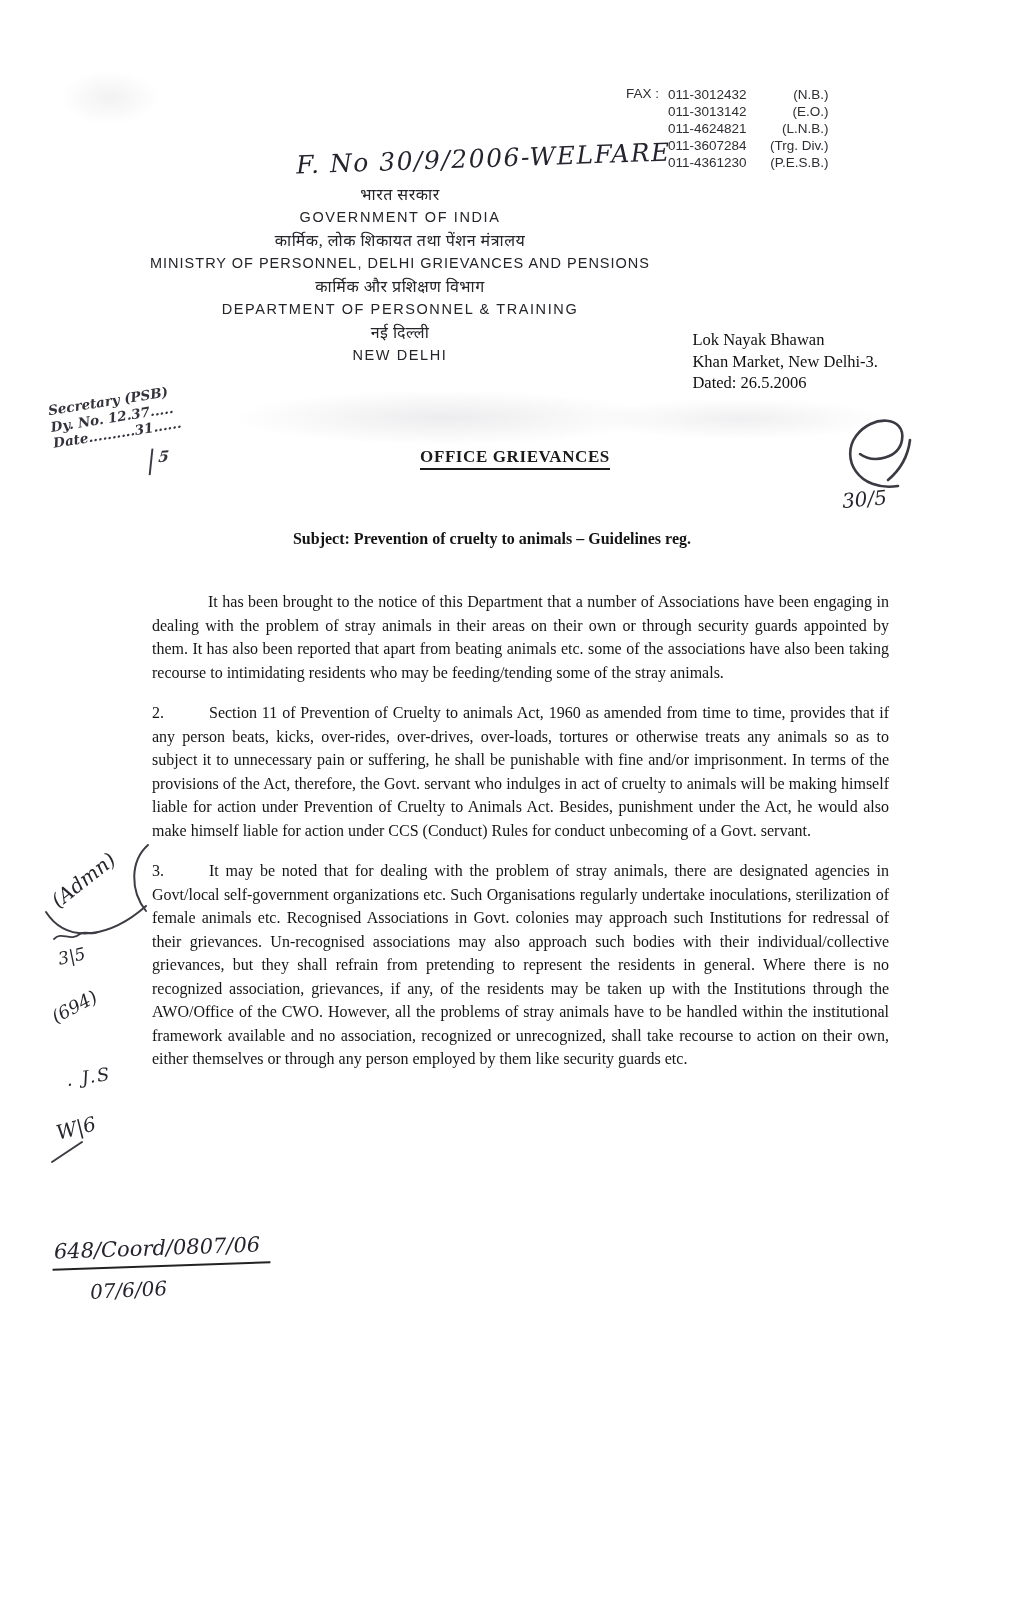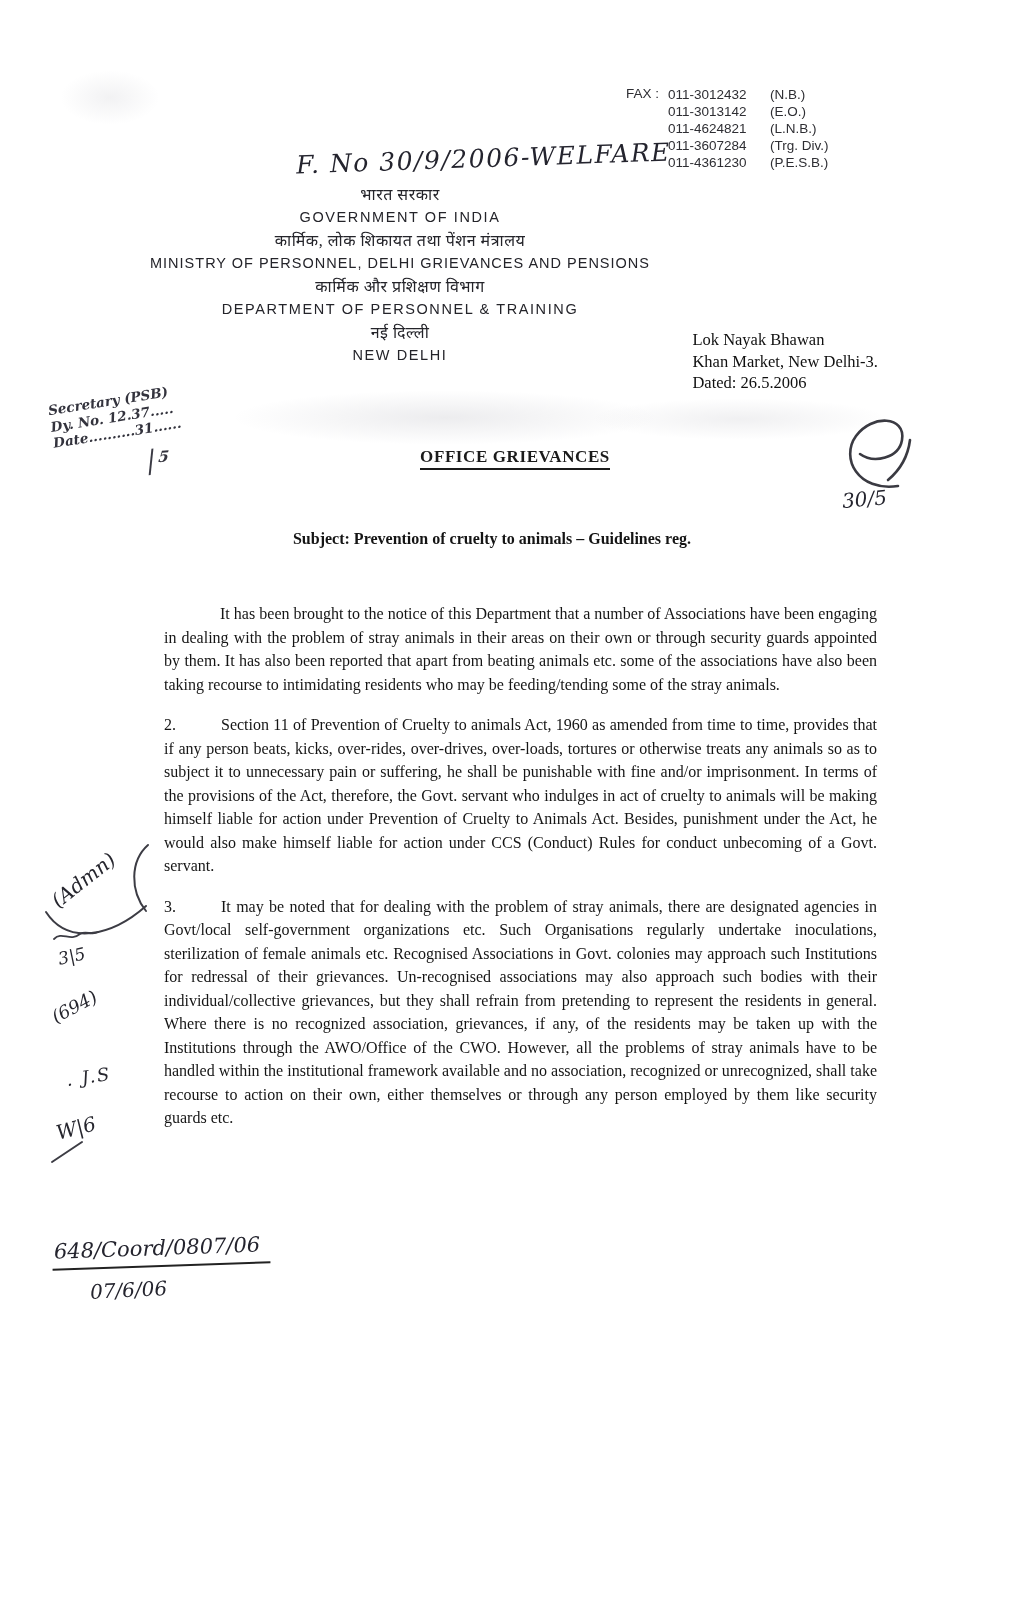--- a/index.html
+++ b/index.html
@@ -9,21 +9,21 @@
     font-family:"Liberation Serif", serif; color:#1b1b1b;
   }
   
   .smudge { position:absolute; pointer-events:none;
     background:radial-gradient(ellipse at center, rgba(110,110,125,0.13), rgba(110,110,125,0) 70%); }
 
   
   .fax { position:absolute; left:626px; top:86px; display:flex;
     font-family:"Liberation Sans", sans-serif; font-size:13.5px; color:#2e2e33; }
   .fax-label { margin-right:9px; white-space:nowrap; }
-  .fax-line { display:flex; line-height:17px; }
+  .fax-line { display:flex; line-height:17px;justify-content:space-between; }
   .fax-num { width:102px; }
   .fax-unit { white-space:nowrap; }
 
   
   .letterhead { position:absolute; left:62px; top:183px; width:676px; text-align:center; color:#24242a; }
   .lh { line-height:23px; }
   .lh-hi { font-family:"Liberation Serif", serif; font-size:16px; letter-spacing:.5px; }
   .lh-en { font-family:"Liberation Sans", sans-serif; font-size:14.5px; letter-spacing:1.6px; }
   .lh-en-wide { letter-spacing:1px; }
 
@@ -52,21 +52,21 @@
   .sig { position:absolute; left:828px; top:410px; width:92px; height:82px; }
   .sig-num { position:absolute; left:842px; top:487px; font-size:20px; transform:rotate(-5deg); }
 
   
   .subject { position:absolute; left:119px; top:530px; width:746px; text-align:center;
     font-weight:bold; font-size:16px; color:#141414; }
 
   
   .docbody { position:absolute; left:152px; top:590px; width:737px;
     font-size:16px; line-height:23.5px; text-align:justify; color:#151515; }
-  .para { margin:12px; }
+  .para { margin:0; }
   .para + .para { margin-top:17px; }
   .p-first { text-indent:56px; }
   .pnum { display:inline-block; width:57px; }
 
   
   .marg { position:absolute; font-family:"DejaVu Serif", serif; font-style:italic; color:#26262e; white-space:nowrap; }
   .mn0 { left:46px;  top:868px;  transform:rotate(-38deg); font-size:20px; }
   .mn1 { left:58px;  top:946px;  transform:rotate(-12deg); font-size:17px; }
   .mn2 { left:50px;  top:996px;  transform:rotate(-28deg); font-size:18px; }
   .mn3 { left:66px;  top:1066px; transform:rotate(-8deg);  font-size:18px; letter-spacing:2px; }

